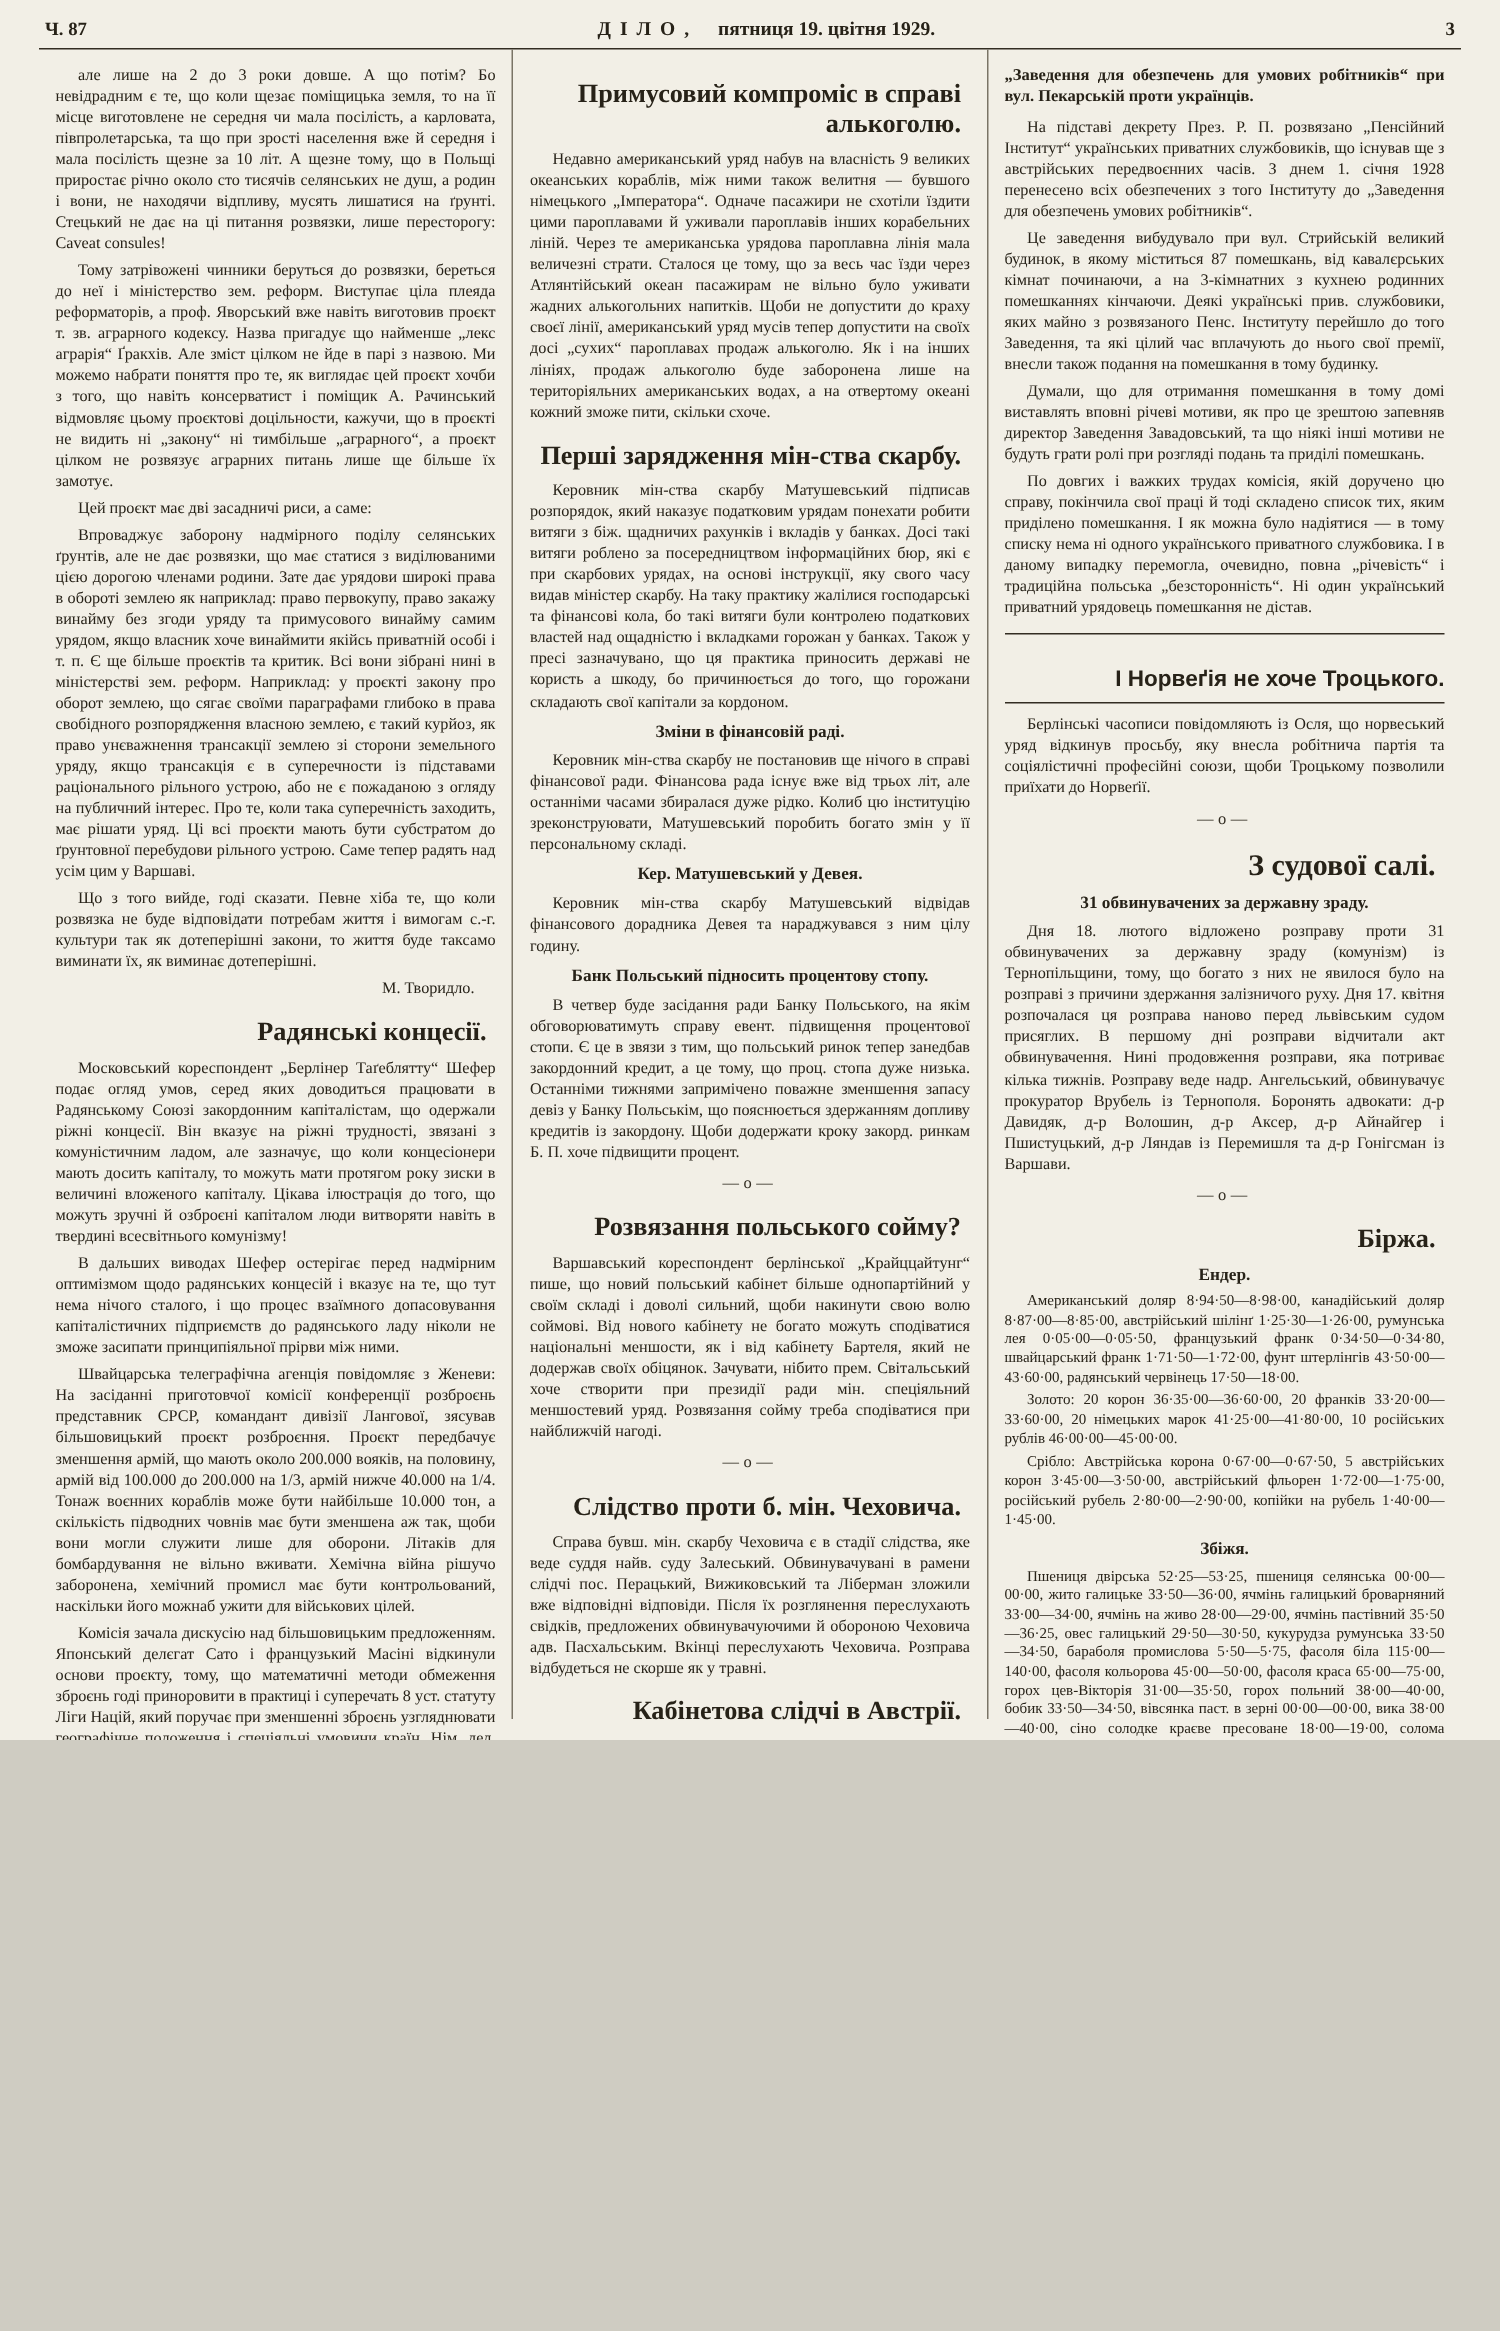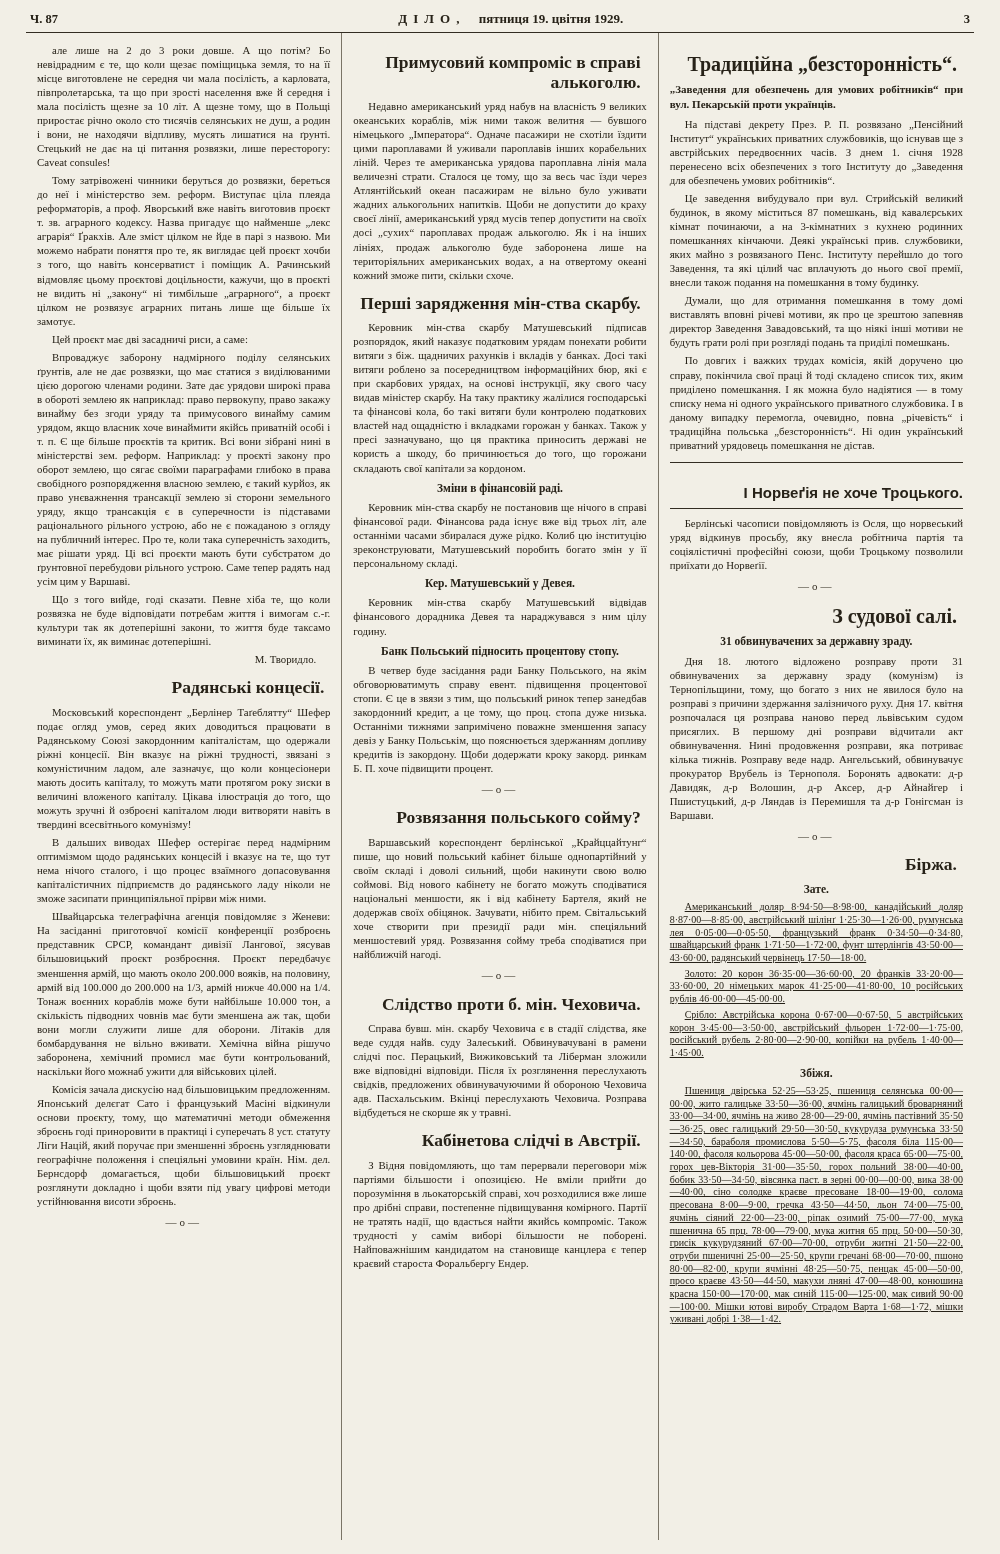--- a/index.html
+++ b/index.html
@@ -1,37 +1,37 @@
 <!DOCTYPE html>
 <html lang="uk"><head>
 <meta charset="utf-8">
 <style>
   html,body{margin:0;padding:0;background:#cfccc2;}
   .page{
-    width:1000px;height:1554px;box-sizing:border-box;
+    width:1000px;height:1160px;box-sizing:border-box;
     margin:0 auto;background:#f2efe6;color:#272218;
     font-family:"Liberation Serif","DejaVu Serif",serif;
     padding:8px 26px 14px;overflow:hidden;
     display:flex;flex-direction:column;
   }
   .masthead{
     display:flex;justify-content:space-between;align-items:baseline;
     border-bottom:1.5px solid #332d22;padding:3px 4px 5px;font-size:13px;
   }
   .masthead .issue,.masthead .pageno{font-weight:bold;font-size:12.5px;}
   .masthead .center{font-weight:bold;}
   .masthead .paper{letter-spacing:6px;margin-right:10px;}
   .columns{flex:1;display:flex;min-height:0;}
   .col{
     flex:1;padding:8px 11px 0;font-size:10.8px;line-height:1.3;
     text-align:justify;min-width:0;
   }
   .col + .col{border-left:1px solid #7a7466;}
   .para{margin:0 0 4px;text-indent:15px;}
-  .paras.fine .para{font-size:10px;line-height:1.27;margin-bottom:3px;text-decoration:underline;}
+  .paras.fine .para{font-size:10px;line-height:1.27;margin-bottom:3px;}
   .art-title{
     text-align:right;font-size:17.5px;line-height:1.12;font-weight:bold;
     margin:12px 6px 7px;
   }
   .art-title.big{font-size:20px;}
   .art-title.heavy{
     font-family:"Liberation Sans","DejaVu Sans",sans-serif;font-size:15px;
     border-top:1.2px solid #332d22;border-bottom:1.2px solid #332d22;
     padding:22px 0 6px;margin:10px 0 7px;
   }
@@ -144,21 +144,20 @@
       <article>
         <h2 class="art-title">Кабінетова слідчі в Австрії.</h2>
         <div class="paras">
             <p class="para">З Відня повідомляють, що там перервали переговори між партіями більшости і опозицією. Не вміли прийти до порозуміння в льокаторській справі, хоч розходилися вже лише про дрібні справи, постепенне підвищування комірного. Партії не тратять надії, що вдасться найти якийсь компроміс. Також трудності у самім виборі більшости не поборені. Найповажнішим кандидатом на становище канцлера є тепер краєвий староста Форальбергу Ендер.</p>
           </div>
       </article>
     </section>
 
     <section class="col">
       <article class="first-article">
-        <h2 class="art-title big">Традиційна „безсторонність“.</h2>
         <p class="lead-sub">„Заведення для обезпечень для умових робітників“ при вул. Пекарській проти українців.</p>
         <div class="paras">
             <p class="para">На підставі декрету През. Р. П. розвязано „Пенсійний Інститут“ українських приватних службовиків, що існував ще з австрійських передвоєнних часів. З днем 1. січня 1928 перенесено всіх обезпечених з того Інституту до „Заведення для обезпечень умових робітників“.</p>
             <p class="para">Це заведення вибудувало при вул. Стрийській великий будинок, в якому міститься 87 помешкань, від кавалєрських кімнат починаючи, а на 3-кімнатних з кухнею родинних помешканнях кінчаючи. Деякі українські прив. службовики, яких майно з розвязаного Пенс. Інституту перейшло до того Заведення, та які цілий час вплачують до нього свої премії, внесли також подання на помешкання в тому будинку.</p>
             <p class="para">Думали, що для отримання помешкання в тому домі виставлять вповні річеві мотиви, як про це зрештою запевняв директор Заведення Завадовський, та що ніякі інші мотиви не будуть грати ролі при розгляді подань та приділі помешкань.</p>
             <p class="para">По довгих і важких трудах комісія, якій доручено цю справу, покінчила свої праці й тоді складено список тих, яким приділено помешкання. І як можна було надіятися — в тому списку нема ні одного українського приватного службовика. І в даному випадку перемогла, очевидно, повна „річевість“ і традиційна польська „безсторонність“. Ні один український приватний урядовець помешкання не дістав.</p>
           </div>
       </article>
 
       <article>
@@ -175,21 +174,21 @@
         <h3 class="art-sub">31 обвинувачених за державну зраду.</h3>
         <div class="paras">
             <p class="para">Дня 18. лютого відложено розправу проти 31 обвинувачених за державну зраду (комунізм) із Тернопільщини, тому, що богато з них не явилося було на розправі з причини здержання залізничого руху. Дня 17. квітня розпочалася ця розправа наново перед львівським судом присяглих. В першому дні розправи відчитали акт обвинувачення. Нині продовження розправи, яка потриває кілька тижнів. Розправу веде надр. Ангельський, обвинувачує прокуратор Врубель із Тернополя. Боронять адвокати: д-р Давидяк, д-р Волошин, д-р Аксер, д-р Айнайгер і Пшистуцький, д-р Ляндав із Перемишля та д-р Гонігсман із Варшави.</p>
           </div>
       </article>
 
       <div class="divider">—о—</div>
 
       <article>
         <h2 class="art-title">Біржа.</h2>
-        <h3 class="art-sub">Зате.</h3>
+        <h3 class="art-sub">Ендер.</h3>
         <div class="paras fine">
             <p class="para">Американський доляр 8·94·50—8·98·00, канадійський доляр 8·87·00—8·85·00, австрійський шілінґ 1·25·30—1·26·00, румунська лея 0·05·00—0·05·50, французький франк 0·34·50—0·34·80, швайцарський франк 1·71·50—1·72·00, фунт штерлінгів 43·50·00—43·60·00, радянський червінець 17·50—18·00.</p>
             <p class="para">Золото: 20 корон 36·35·00—36·60·00, 20 франків 33·20·00—33·60·00, 20 німецьких марок 41·25·00—41·80·00, 10 російських рублів 46·00·00—45·00·00.</p>
             <p class="para">Срібло: Австрійська корона 0·67·00—0·67·50, 5 австрійських корон 3·45·00—3·50·00, австрійський фльорен 1·72·00—1·75·00, російський рубель 2·80·00—2·90·00, копійки на рубель 1·40·00—1·45·00.</p>
           </div>
         <h3 class="art-sub">Збіжя.</h3>
         <div class="paras fine">
             <p class="para">Пшениця двірська 52·25—53·25, пшениця селянська 00·00—00·00, жито галицьке 33·50—36·00, ячмінь галицький броварняний 33·00—34·00, ячмінь на живо 28·00—29·00, ячмінь пастівний 35·50—36·25, овес галицький 29·50—30·50, кукурудза румунська 33·50—34·50, бараболя промислова 5·50—5·75, фасоля біла 115·00—140·00, фасоля кольорова 45·00—50·00, фасоля краса 65·00—75·00, горох цев-Вікторія 31·00—35·50, горох польний 38·00—40·00, бобик 33·50—34·50, вівсянка паст. в зерні 00·00—00·00, вика 38·00—40·00, сіно солодке краєве пресоване 18·00—19·00, солома пресована 8·00—9·00, гречка 43·50—44·50, льон 74·00—75·00, ячмінь сіяний 22·00—23·00, ріпак озимий 75·00—77·00, мука пшенична 65 прц. 78·00—79·00, мука житня 65 прц. 50·00—50·30, грисік кукурудзяний 67·00—70·00, отруби житні 21·50—22·00, отруби пшеничні 25·00—25·50, крупи гречані 68·00—70·00, пшоно 80·00—82·00, крупи ячмінні 48·25—50·75, пенцак 45·00—50·00, просо краєве 43·50—44·50, макухи лняні 47·00—48·00, конюшина красна 150·00—170·00, мак синій 115·00—125·00, мак сивий 90·00—100·00. Мішки ютові виробу Страдом Варта 1·68—1·72, мішки уживані добрі 1·38—1·42.</p>
           </div>
       </article>

